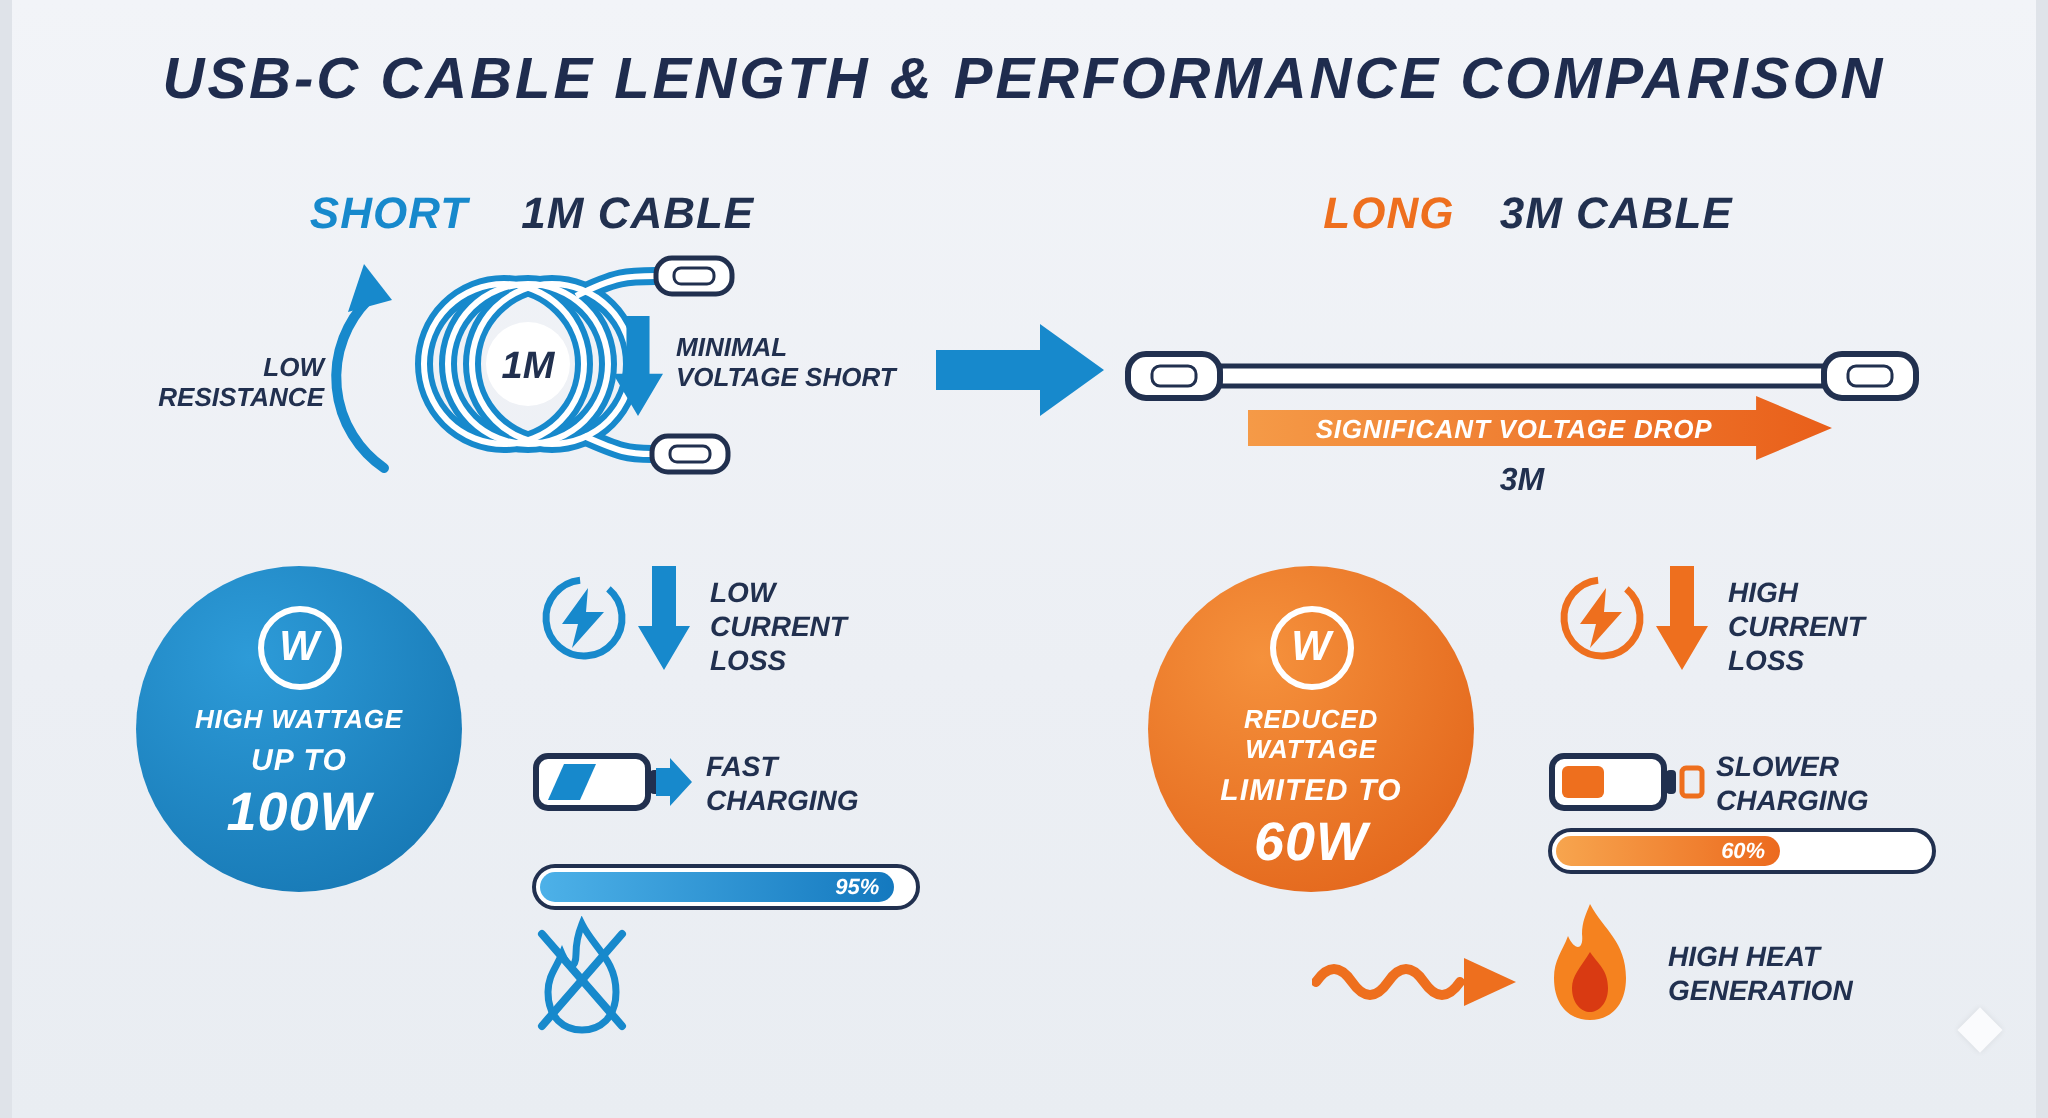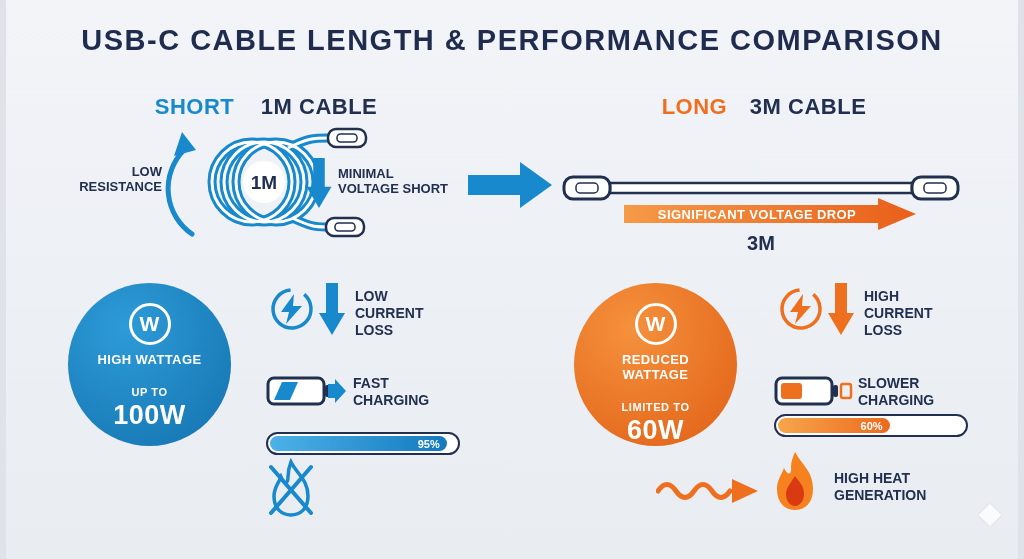--- a/index.html
+++ b/index.html
@@ -1,19 +1,19 @@
 <!DOCTYPE html>
 <html><head>
 <meta charset="utf-8">
 <style>
   html,body{margin:0;padding:0;background:#dfe3e9;}
   .stage{
     position:relative;width:1012px;height:559px;margin:0 auto;
     background:linear-gradient(180deg,#f2f4f8 0%,#eceff4 60%,#e9edf2 100%);
-    font-family:"Liberation Sans",sans-serif;color:#21304f;overflow:hidden;
+    font-family:"Liberation Sans",sans-serif;color:#21304f;overflow:hidden;font-style:italic;
   }
   .abs{position:absolute;}
   .title{
     top:24px;left:0;right:0;text-align:center;
     font-size:29px;font-weight:800;letter-spacing:1.5px;color:#1f2c4e;
   }
   .col-heading{font-size:22px;font-weight:800;text-align:center;letter-spacing:.5px;}
   .accent-blue{color:#1789cc;}
   .accent-orange{color:#ee6f1e;}
   .lbl{font-weight:700;font-size:13px;line-height:1.18;color:#21304f;}
@@ -38,21 +38,21 @@
     color:#fff;text-align:center;padding-top:20px;box-sizing:border-box;
   }
   .watt-blue{background:radial-gradient(circle at 35% 28%,#2d9bd8,#1372ae);}
   .watt-orange{background:radial-gradient(circle at 35% 28%,#f5913c,#e05f16);}
   .w-ring{
     width:36px;height:36px;border:3px solid #fff;border-radius:50%;
     display:flex;align-items:center;justify-content:center;
     font-size:21px;font-weight:800;margin-bottom:7px;
   }
   .watt-title{font-size:13px;font-weight:800;letter-spacing:.4px;max-width:130px;}
-  .watt-sub{font-size:11px;font-weight:700;margin-top:19px;letter-spacing:.6px;}
+  .watt-sub{font-size:15px;font-weight:700;margin-top:5px;letter-spacing:.6px;}
   .watt-value{font-size:27px;font-weight:800;margin-top:2px;letter-spacing:.5px;}
 
   
   .pbar{
     width:194px;height:23px;border:2.5px solid #21304f;border-radius:13px;
     background:#fff;box-sizing:border-box;padding:2px;
   }
   .pbar-fill{
     height:100%;border-radius:8px;display:flex;align-items:center;justify-content:flex-end;
     color:#fff;font-size:11px;font-weight:700;padding-right:7px;box-sizing:border-box;
@@ -76,21 +76,21 @@
 
   <div class="abs col-heading" style="left:120px;top:94px;width:280px;">
     <span class="accent-blue">SHORT</span>
     <span style="margin-left:20px;">1M CABLE</span>
   </div>
   <div class="abs col-heading" style="left:618px;top:94px;width:280px;">
     <span class="accent-orange">LONG</span>
     <span style="margin-left:16px;">3M CABLE</span>
   </div>
 
-  <div class="abs lbl right-align" style="left:56px;top:164px;width:100px;">LOW RESISTANCE</div>
+  <div class="abs lbl right-align" style="left:56px;top:176px;width:100px;">LOW RESISTANCE</div>
 
   <svg class="abs" style="left:150px;top:120px;" width="215" height="128" viewBox="0 0 215 128">
 
     <path d="M36,114 A55,55 0 0 1 28,30" fill="none" stroke="#1789cc" stroke-width="5" stroke-linecap="round"></path>
     <polygon points="18,36 26,12 40,30" fill="#1789cc"></polygon>
 
     <path d="M132,28 C152,18 158,18 172,18" fill="none" stroke="#1789cc" stroke-width="9"></path>
     <path d="M136,98 C154,106 158,107 170,107" fill="none" stroke="#1789cc" stroke-width="9"></path>
 
     <circle cx="96" cy="62" r="40" fill="none" stroke="#1789cc" stroke-width="9"></circle>
@@ -134,21 +134,21 @@
     </g>
     <g>
       <rect x="350" y="7" width="46" height="22" rx="9" fill="#ffffff" stroke="#21304f" stroke-width="3"></rect>
       <rect x="362" y="13" width="22" height="10" rx="4" fill="none" stroke="#21304f" stroke-width="1.5"></rect>
     </g>
   </svg>
 
   <div class="abs h-arrow" style="left:618px;top:198px;width:266px;height:32px;">
     <span>SIGNIFICANT VOLTAGE DROP</span>
   </div>
-  <div class="abs" style="left:705px;top:232px;width:100px;text-align:center;font-size:20px;font-weight:800;">3M</div>
+  <div class="abs" style="left:705px;top:232px;width:100px;text-align:center;font-size:16px;font-weight:800;">3M</div>
 
   <div class="abs watt-circle watt-blue" style="left:62px;top:283px;">
     <div class="w-ring">W</div>
     <div class="watt-title">HIGH WATTAGE</div>
     <div class="watt-sub">UP TO</div>
     <div class="watt-value">100W</div>
   </div>
 
   <svg class="abs blue" style="left:263px;top:286px;" width="46" height="46" viewBox="0 0 46 46">
     <circle cx="23" cy="23" r="19" fill="none" stroke="currentColor" stroke-width="3.5" stroke-dasharray="104 16" transform="rotate(-50 23 23)"></circle>

